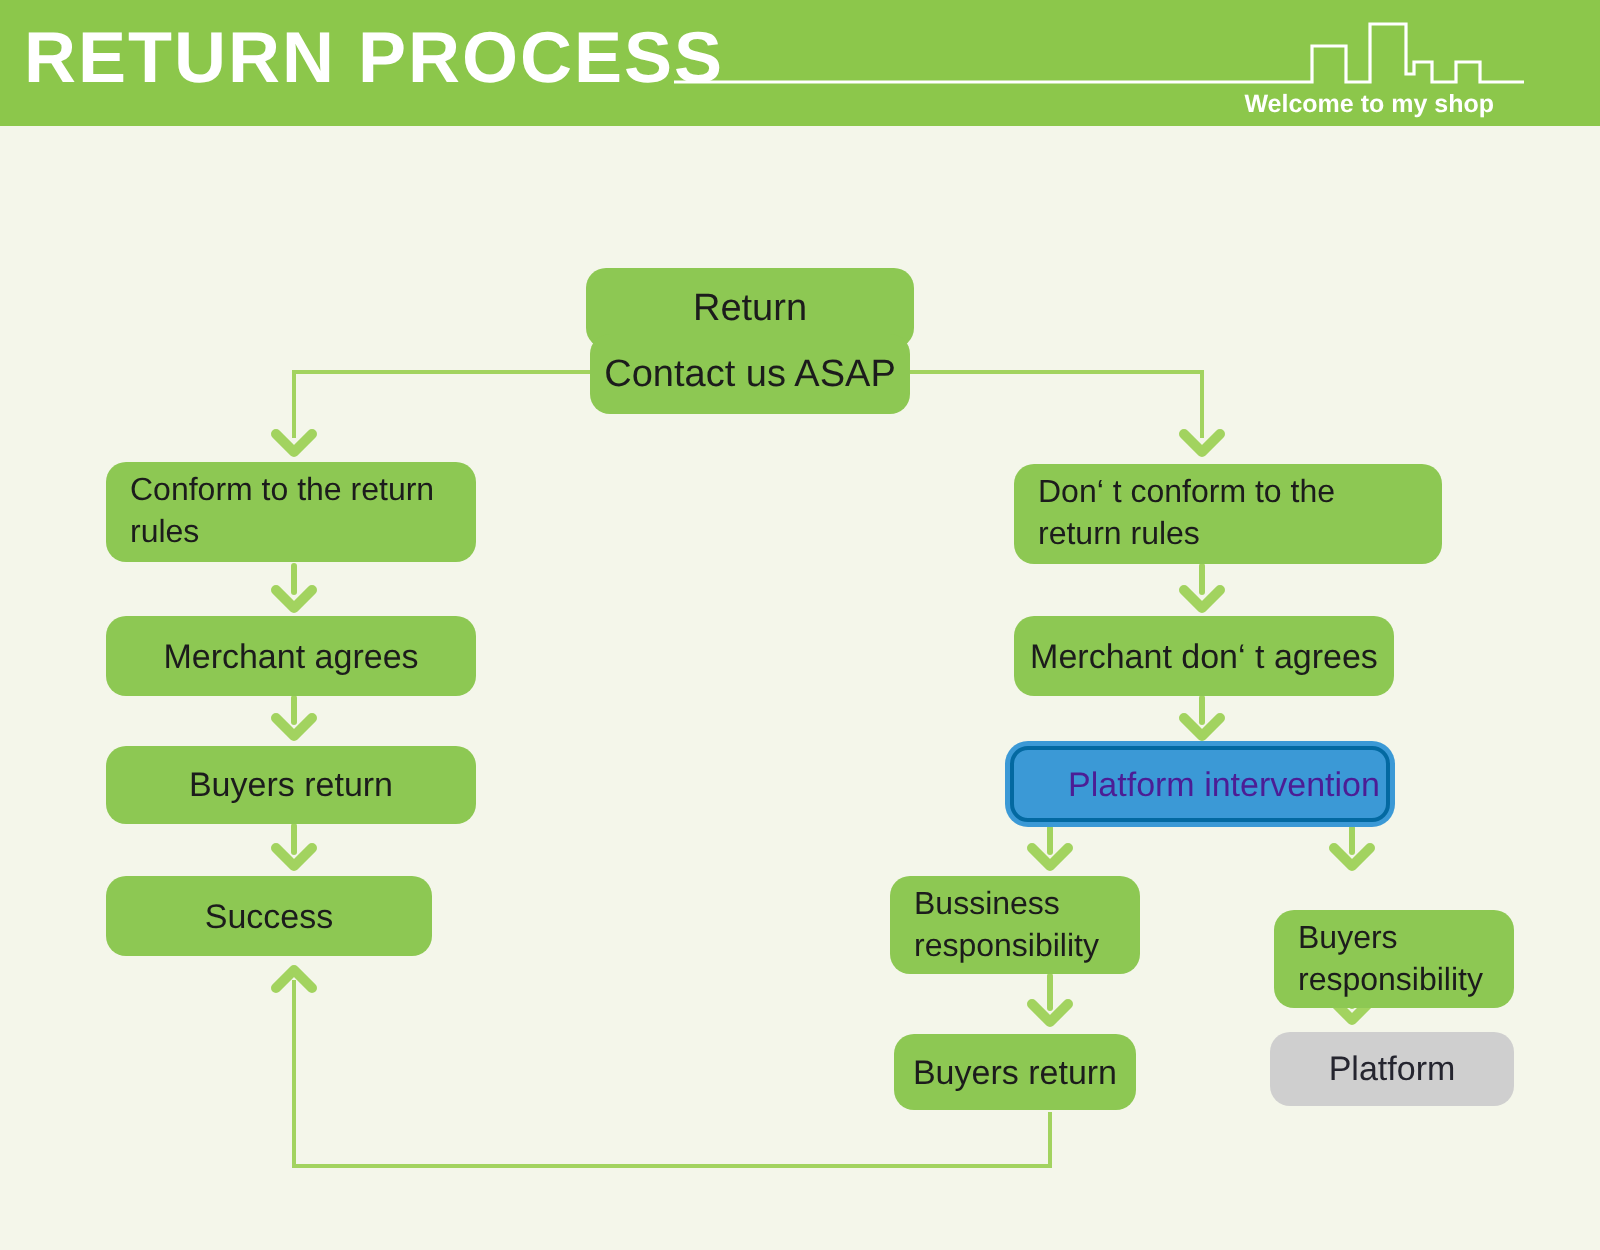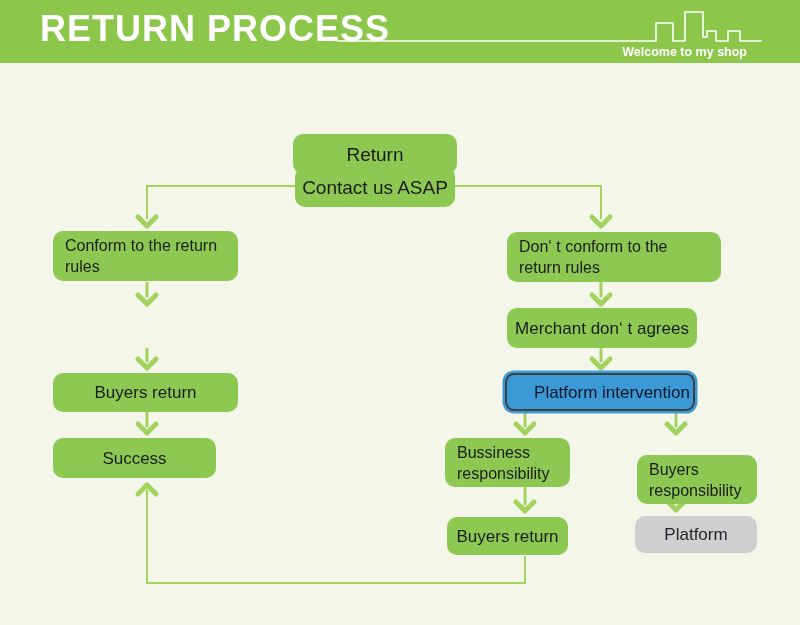--- a/index.html
+++ b/index.html
@@ -11,21 +11,20 @@
   }
   
   #header{
     position:absolute;left:0;top:0;width:800px;height:63px;
     background:var(--header-green,#8CC74B);
   }
   #page-title{
     position:absolute;left:12px;top:8px;
     font-size:36px;font-weight:bold;color:#fff;letter-spacing:1px;
     white-space:nowrap;
-    margin-left:28px;
   }
   #header svg{position:absolute;left:0;top:0;}
   #welcome{
     position:absolute;right:53px;top:45px;
     font-size:12.5px;font-weight:600;color:#fff;white-space:nowrap;
   }
   
   .node{
     position:absolute;
     background:var(--node-green,#8DC853);
@@ -34,22 +33,22 @@
     display:flex;align-items:center;justify-content:center;
     text-align:center;font-size:17px;line-height:21px;
   }
   .node.two{
     justify-content:flex-start;text-align:left;
     padding:0 12px;font-size:16px;
   }
   .node.big{font-size:19px;}
   .node.blue{
     background:var(--accent-blue,#3B99D6);
-    color:#0f172a;
-    border:2px solid #404040;
+    color:#4c1d95;
+    border:2px solid #0369a1;
     box-shadow:0 0 0 2.5px var(--accent-blue,#3B99D6);
     border-radius:9px;
     padding-left:24px;
   }
   .node.gray{
     background:var(--gray,#CFCFCF);
     color:#25252f;
   }
   #n-return            {left:293px;top:98px; width:164px;height:40px;margin-top:36px;}
   #n-contact           {left:295px;top:167px;width:160px;height:40px;}
@@ -135,20 +134,21 @@
     </g>
     <g>
       <path class="elbow" d="M525,556 V583 H147 V490"></path>
       <path class="head" d="M138,494 L147,485 L156,494"></path>
     </g>
   </svg>
 
   <div class="node big" id="n-return">Return</div>
   <div class="node big" id="n-contact">Contact us ASAP</div>
   <div class="node two" id="n-conform">Conform to the return rules</div>
+  <div class="node" id="n-merchant-agrees">Merchant agrees</div>
   <div class="node" id="n-buyers-return-left">Buyers return</div>
   <div class="node" id="n-success">Success</div>
   <div class="node two" id="n-dont-conform">Don‘ t conform to the return rules</div>
   <div class="node" id="n-merchant-dont">Merchant don‘ t agrees</div>
   <div class="node blue" id="n-platform">Platform intervention</div>
   <div class="node two" id="n-business">Bussiness responsibility</div>
   <div class="node two" id="n-buyers-resp">Buyers responsibility</div>
   <div class="node" id="n-buyers-return-right">Buyers return</div>
   <div class="node gray" id="n-failure">Platform</div>
 

